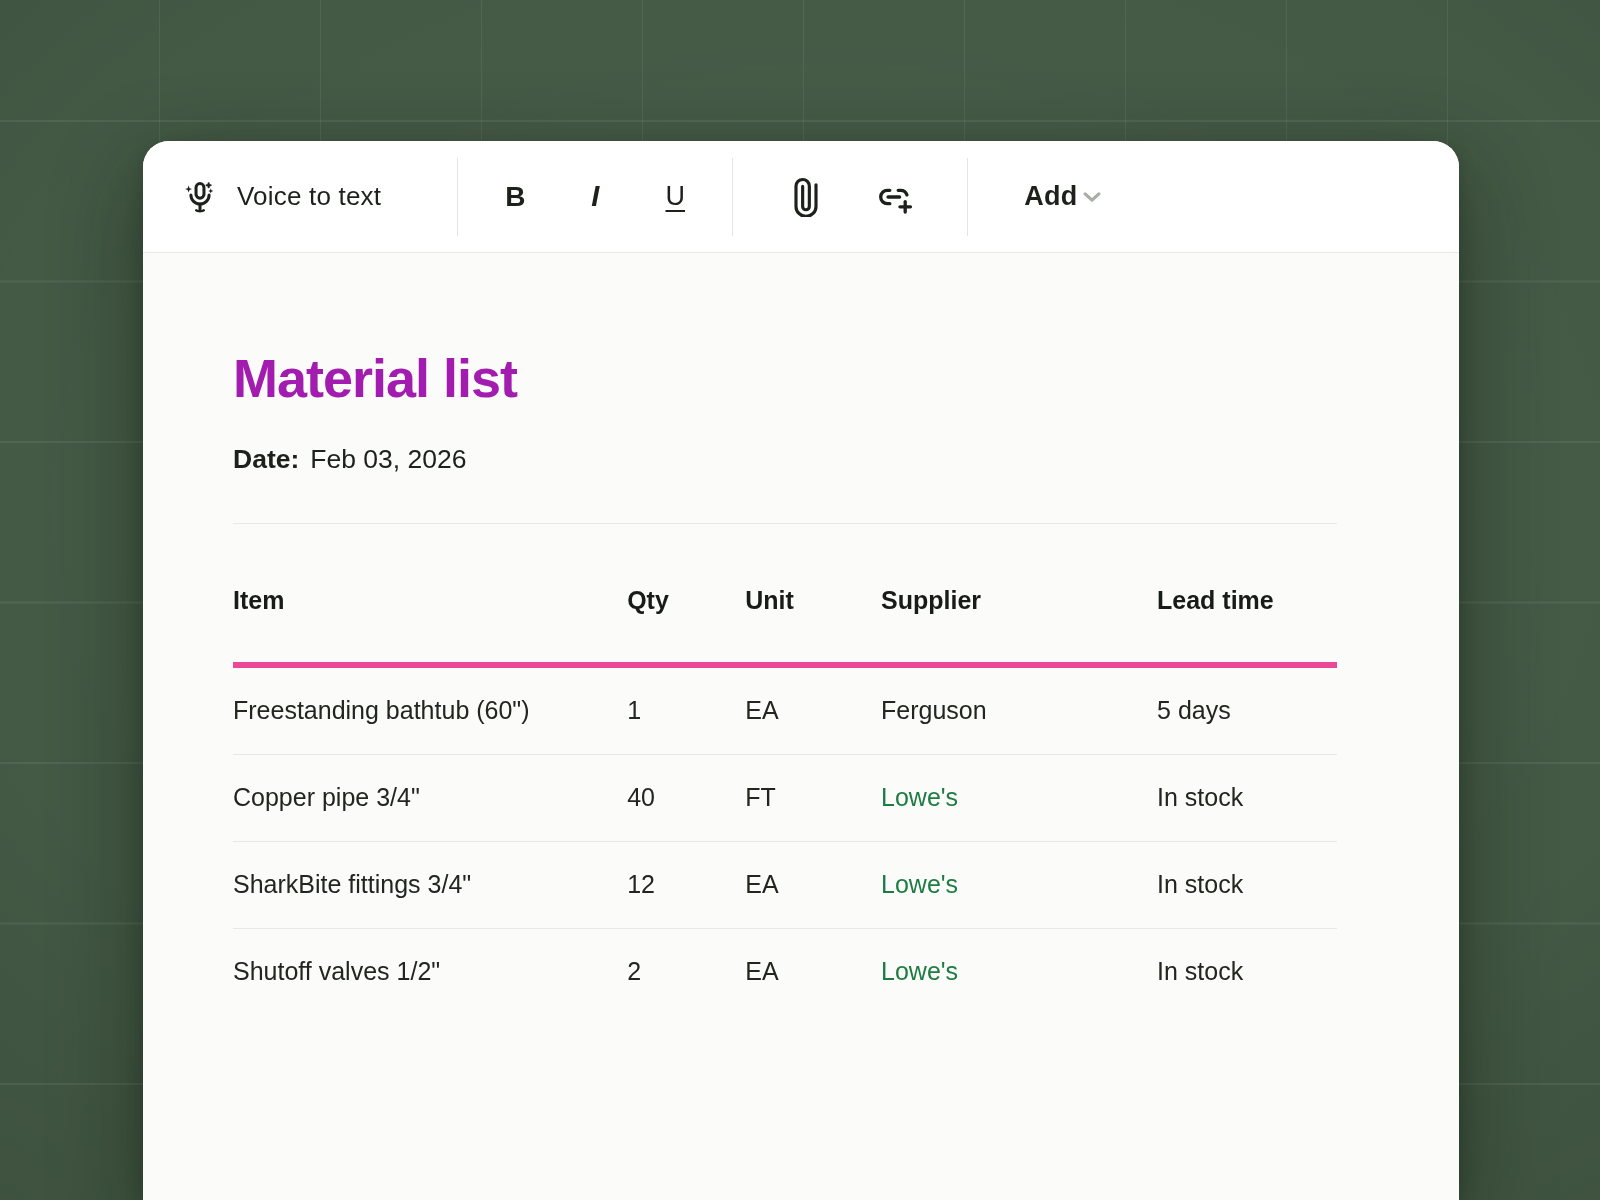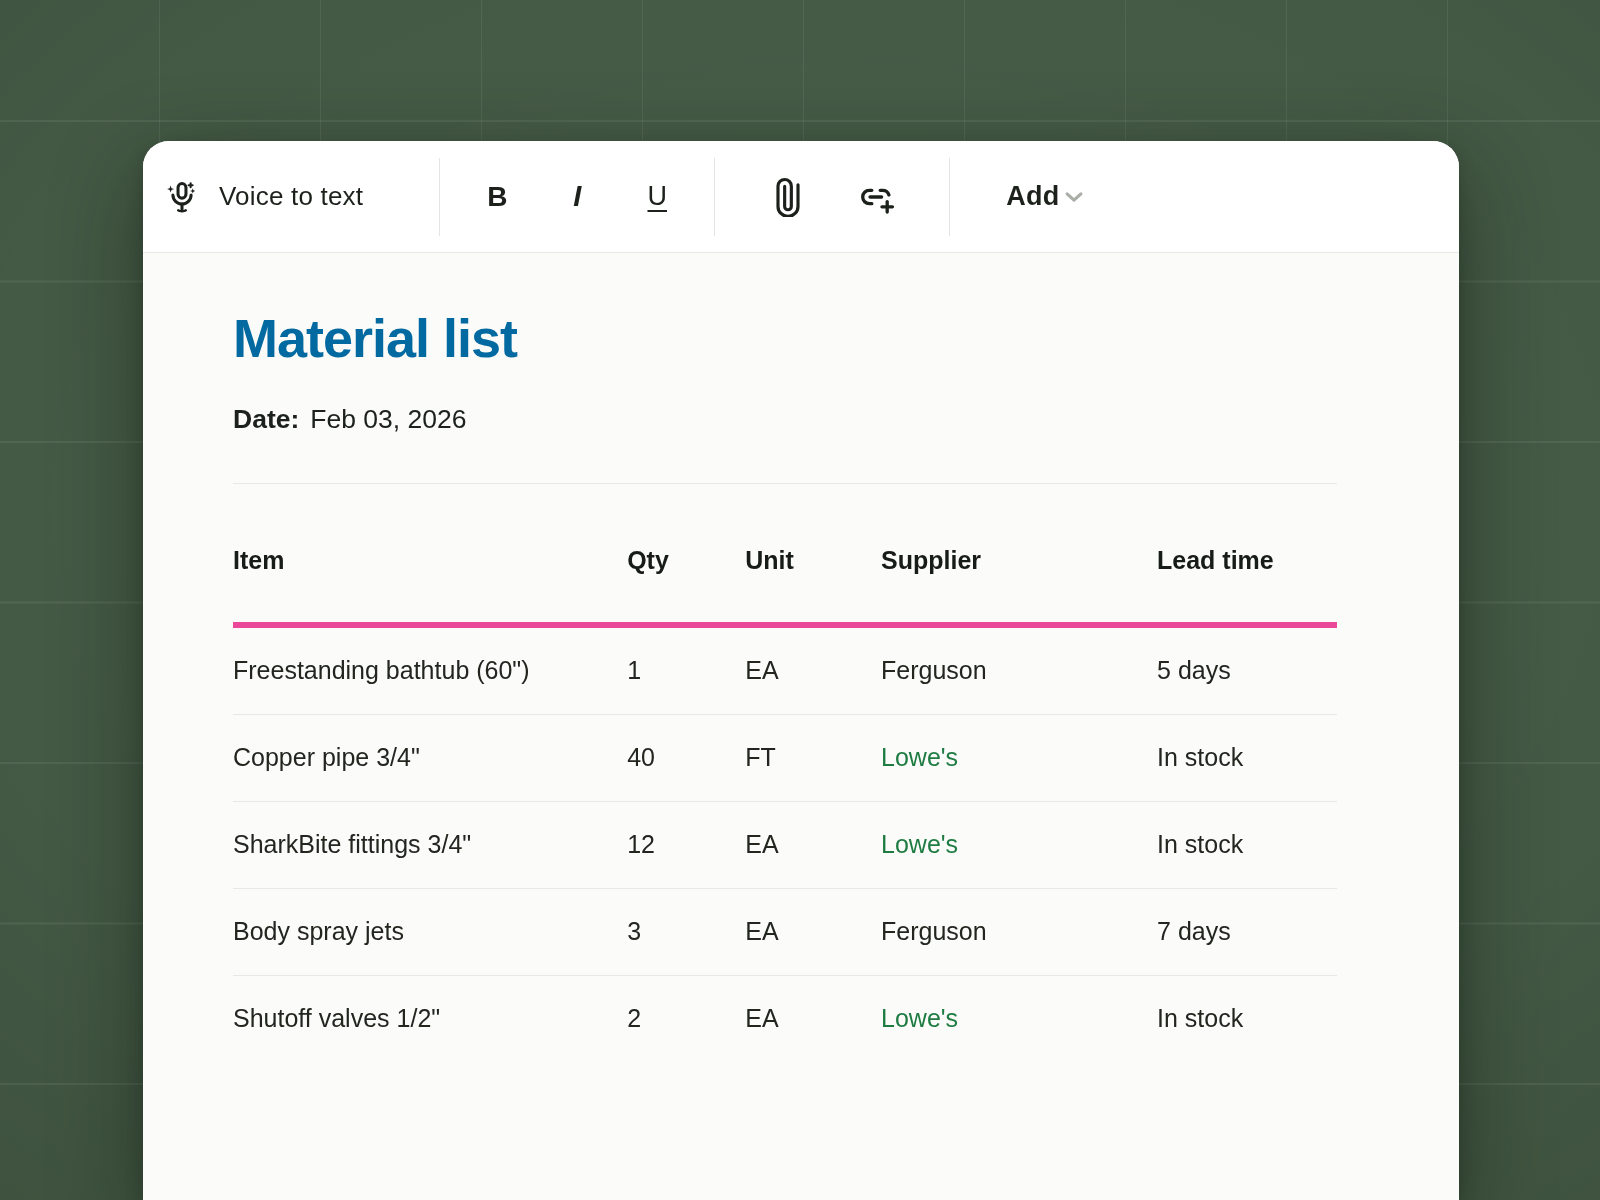--- a/index.html
+++ b/index.html
@@ -32,21 +32,21 @@
     box-shadow: 0 30px 90px rgba(10,20,10,0.45), 0 6px 18px rgba(0,0,0,0.18);
     overflow: hidden;
   }
   
   .toolbar {
     height: 112px;
     background: #ffffff;
     border-bottom: 1px solid #e8e9e6;
     display: flex;
     align-items: center;
-    padding-left: 18px;
+    padding-left: 36px;
   }
   .toolbar button {
     background: none; border: none; cursor: pointer;
     font-family: "Liberation Sans", sans-serif;
     color: #1d211c;
     display: flex; align-items: center; justify-content: center;
   }
   .tb-voice { gap: 16px; padding-right: 0; }
   .tb-voice .label { font-size: 26px; font-weight: 500; letter-spacing: 0.2px; }
   .sep {
@@ -67,26 +67,26 @@
     width: 234px;
     display: flex; align-items: center; justify-content: center; gap: 44px;
   }
   .grp-attach button { width: 44px; height: 52px; }
   .tb-add { margin-left: 56px; }
   .tb-add .label { font-size: 27px; font-weight: 600; letter-spacing: 0.2px; }
   .icon { display: inline-flex; align-items: center; justify-content: center; }
   
   .content { padding: 0 122px 0 90px; }
   h1 {
-    margin-top: 56px;
+    margin-top: 96px;
     font-size: 54px;
     font-weight: 700;
     letter-spacing: -1px;
     line-height: 1.1;
-    color: #0369a1;
+    color: #a21caf;
   }
   .meta { margin-top: 28px; font-size: 26.5px; line-height: 47px; color: #1d211c; }
   .meta strong { font-weight: 700; margin-right: 11px; }
   hr.section-divider {
     border: none; border-top: 1px solid #e7e9e5;
     margin-top: 40px;
   }
   table {
     width: 100%;
     border-collapse: collapse;
@@ -236,27 +236,20 @@
             <td>In stock</td>
           </tr>
           <tr>
             <td>SharkBite fittings 3/4"</td>
             <td>12</td>
             <td>EA</td>
             <td><a class="supplier-link">Lowe's</a></td>
             <td>In stock</td>
           </tr>
           <tr>
-            <td>Body spray jets</td>
-            <td>3</td>
-            <td>EA</td>
-            <td>Ferguson</td>
-            <td>7 days</td>
-          </tr>
-          <tr>
             <td>Shutoff valves 1/2"</td>
             <td>2</td>
             <td>EA</td>
             <td><a class="supplier-link">Lowe's</a></td>
             <td>In stock</td>
           </tr>
         </tbody>
       </table>
 
     </div>

